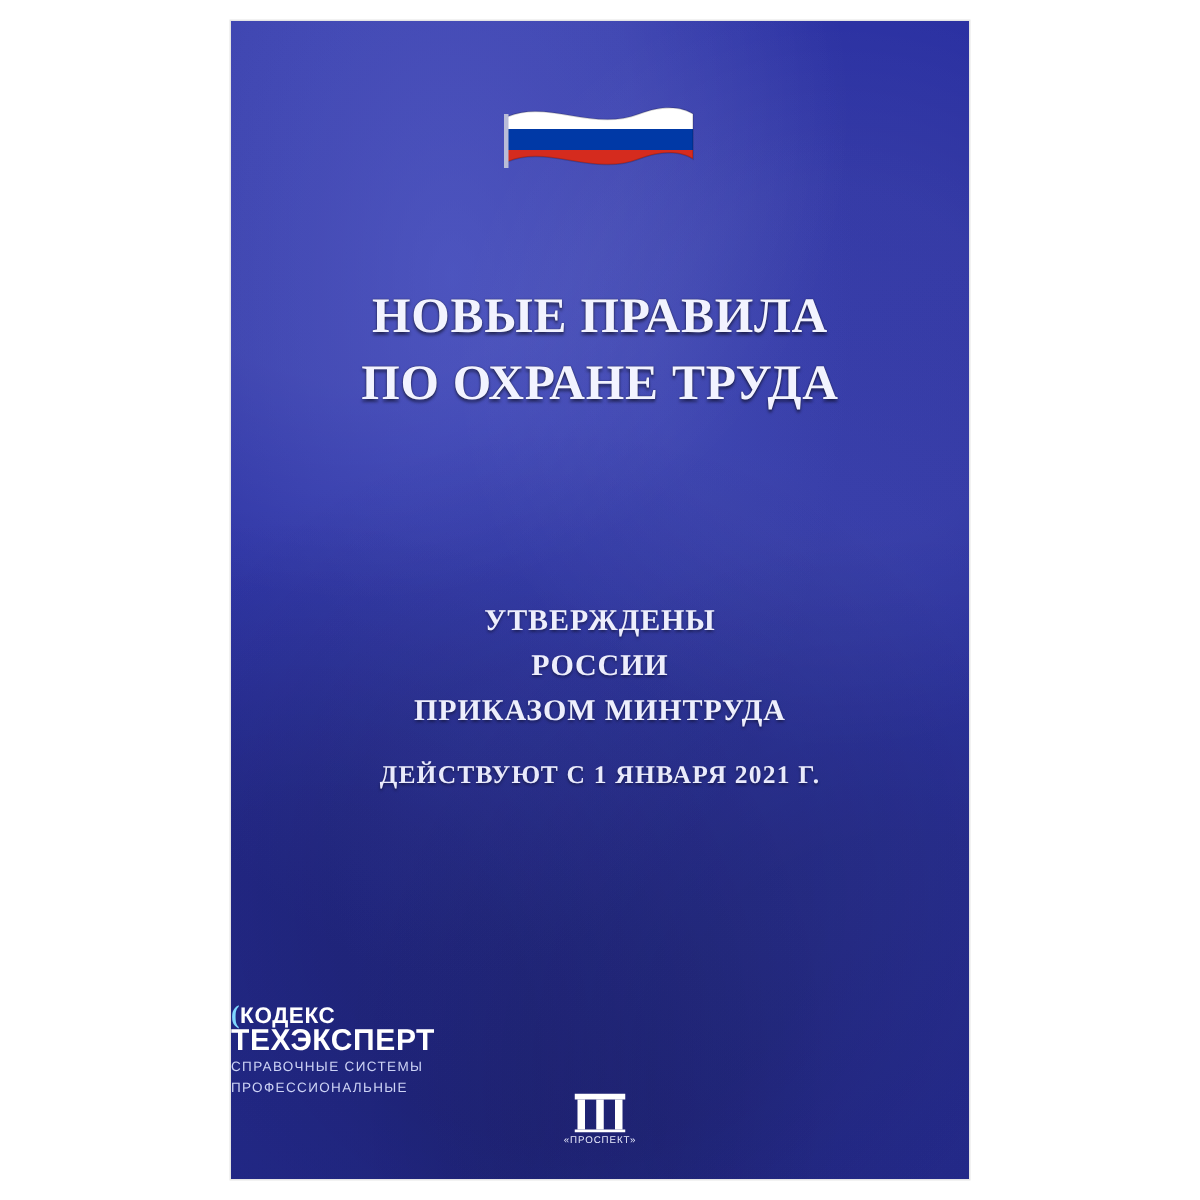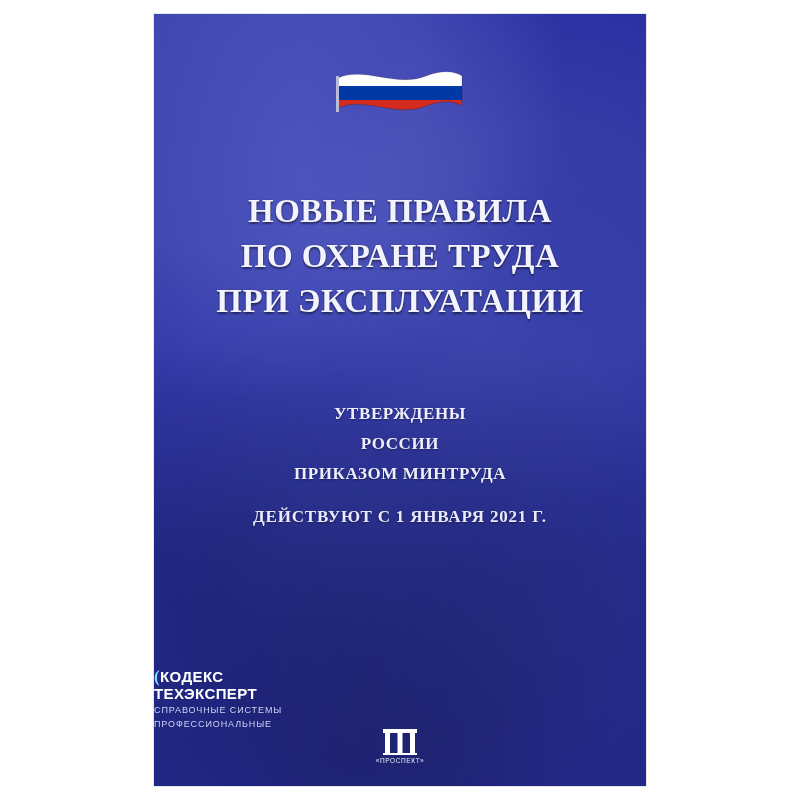--- a/index.html
+++ b/index.html
@@ -83,21 +83,21 @@
     position: absolute;
     left: 0;
     right: 0;
     top: 385px;
     text-align: center;
     padding: 0 30px;
   }
   .subtitle-line {
     font-family: "Liberation Serif", serif;
     font-weight: bold;
-    font-size: 17px;
+    font-size: 20px;
     line-height: 30px;
     letter-spacing: 0.6px;
     color: #edeefc;
     text-shadow: 0 1px 2px rgba(0,0,0,0.40);
     white-space: nowrap;
   }
 
   .effective-block {
     position: absolute;
     left: 0;
@@ -133,21 +133,21 @@
     white-space: nowrap;
   }
   .kodeks-top .lead-glyph {
     color: #7fd8ff;
     font-size: 17px;
     font-family: "Liberation Serif", serif;
   }
   .kodeks-second {
     font-family: "Liberation Sans", sans-serif;
     font-weight: bold;
-    font-size: 15px;
+    font-size: 20px;
     letter-spacing: 0.4px;
     color: #ffffff;
     line-height: 17px;
     white-space: nowrap;
   }
   .kodeks-sub {
     margin-top: 3px;
     font-family: "Liberation Sans", sans-serif;
     font-size: 9px;
     letter-spacing: 0.9px;
@@ -201,21 +201,20 @@
         </g>
         <path d="M4,16 C30,4 62,26 92,14 C110,7 122,10 128,14
                  L128,44 C122,40 110,37 92,44 C62,56 30,34 4,46 Z" fill="none" stroke="rgba(0,0,0,0.18)" stroke-width="1"></path>
         <rect x="2" y="14" width="3" height="36" fill="#b9bcd8"></rect>
       </svg>
     </div>
 
     <div class="title-block">
       <div class="title-line">НОВЫЕ ПРАВИЛА</div>
       <div class="title-line">ПО ОХРАНЕ ТРУДА</div>
-      <div class="title-line">ПРИ ЭКСПЛУАТАЦИИ</div>
     </div>
 
     <div class="subtitle-block">
       <div class="subtitle-line">УТВЕРЖДЕНЫ</div>
       <div class="subtitle-line">РОССИИ</div>
       <div class="subtitle-line">ПРИКАЗОМ  МИНТРУДА</div>
     </div>
 
     <div class="effective-block">
       <div class="effective-line">ДЕЙСТВУЮТ С 1 ЯНВАРЯ 2021 Г.</div>

